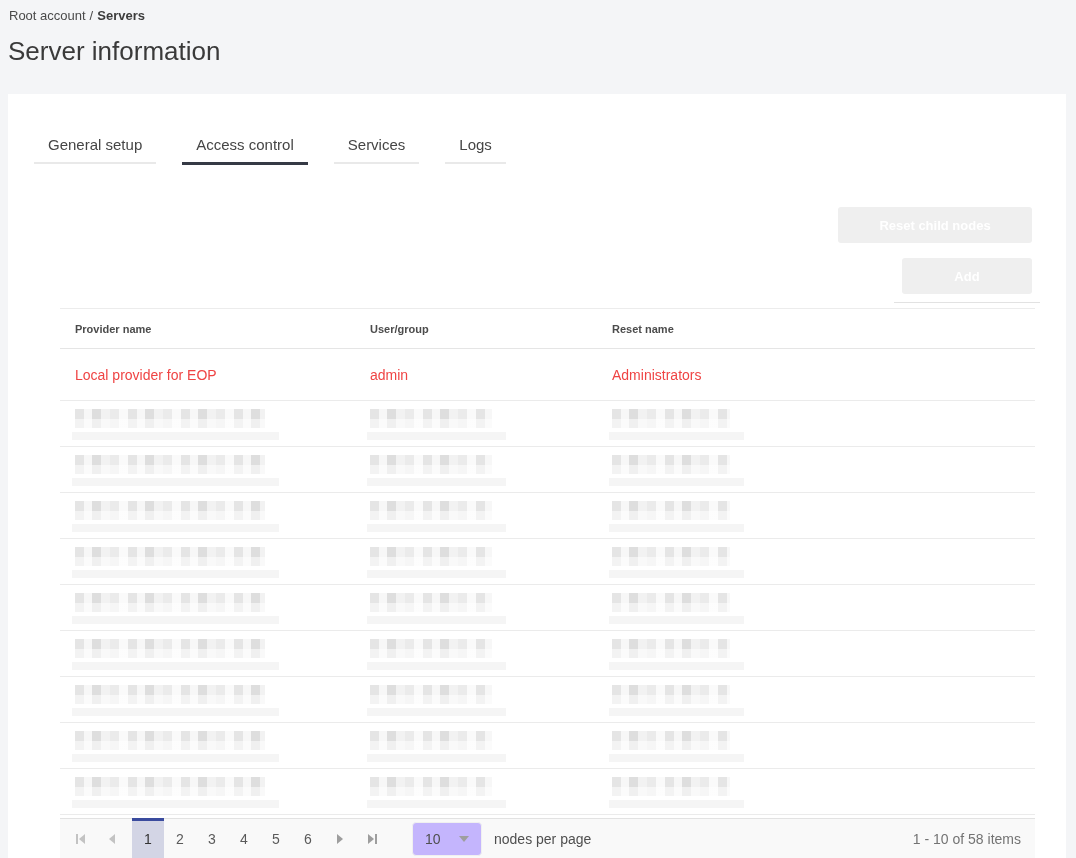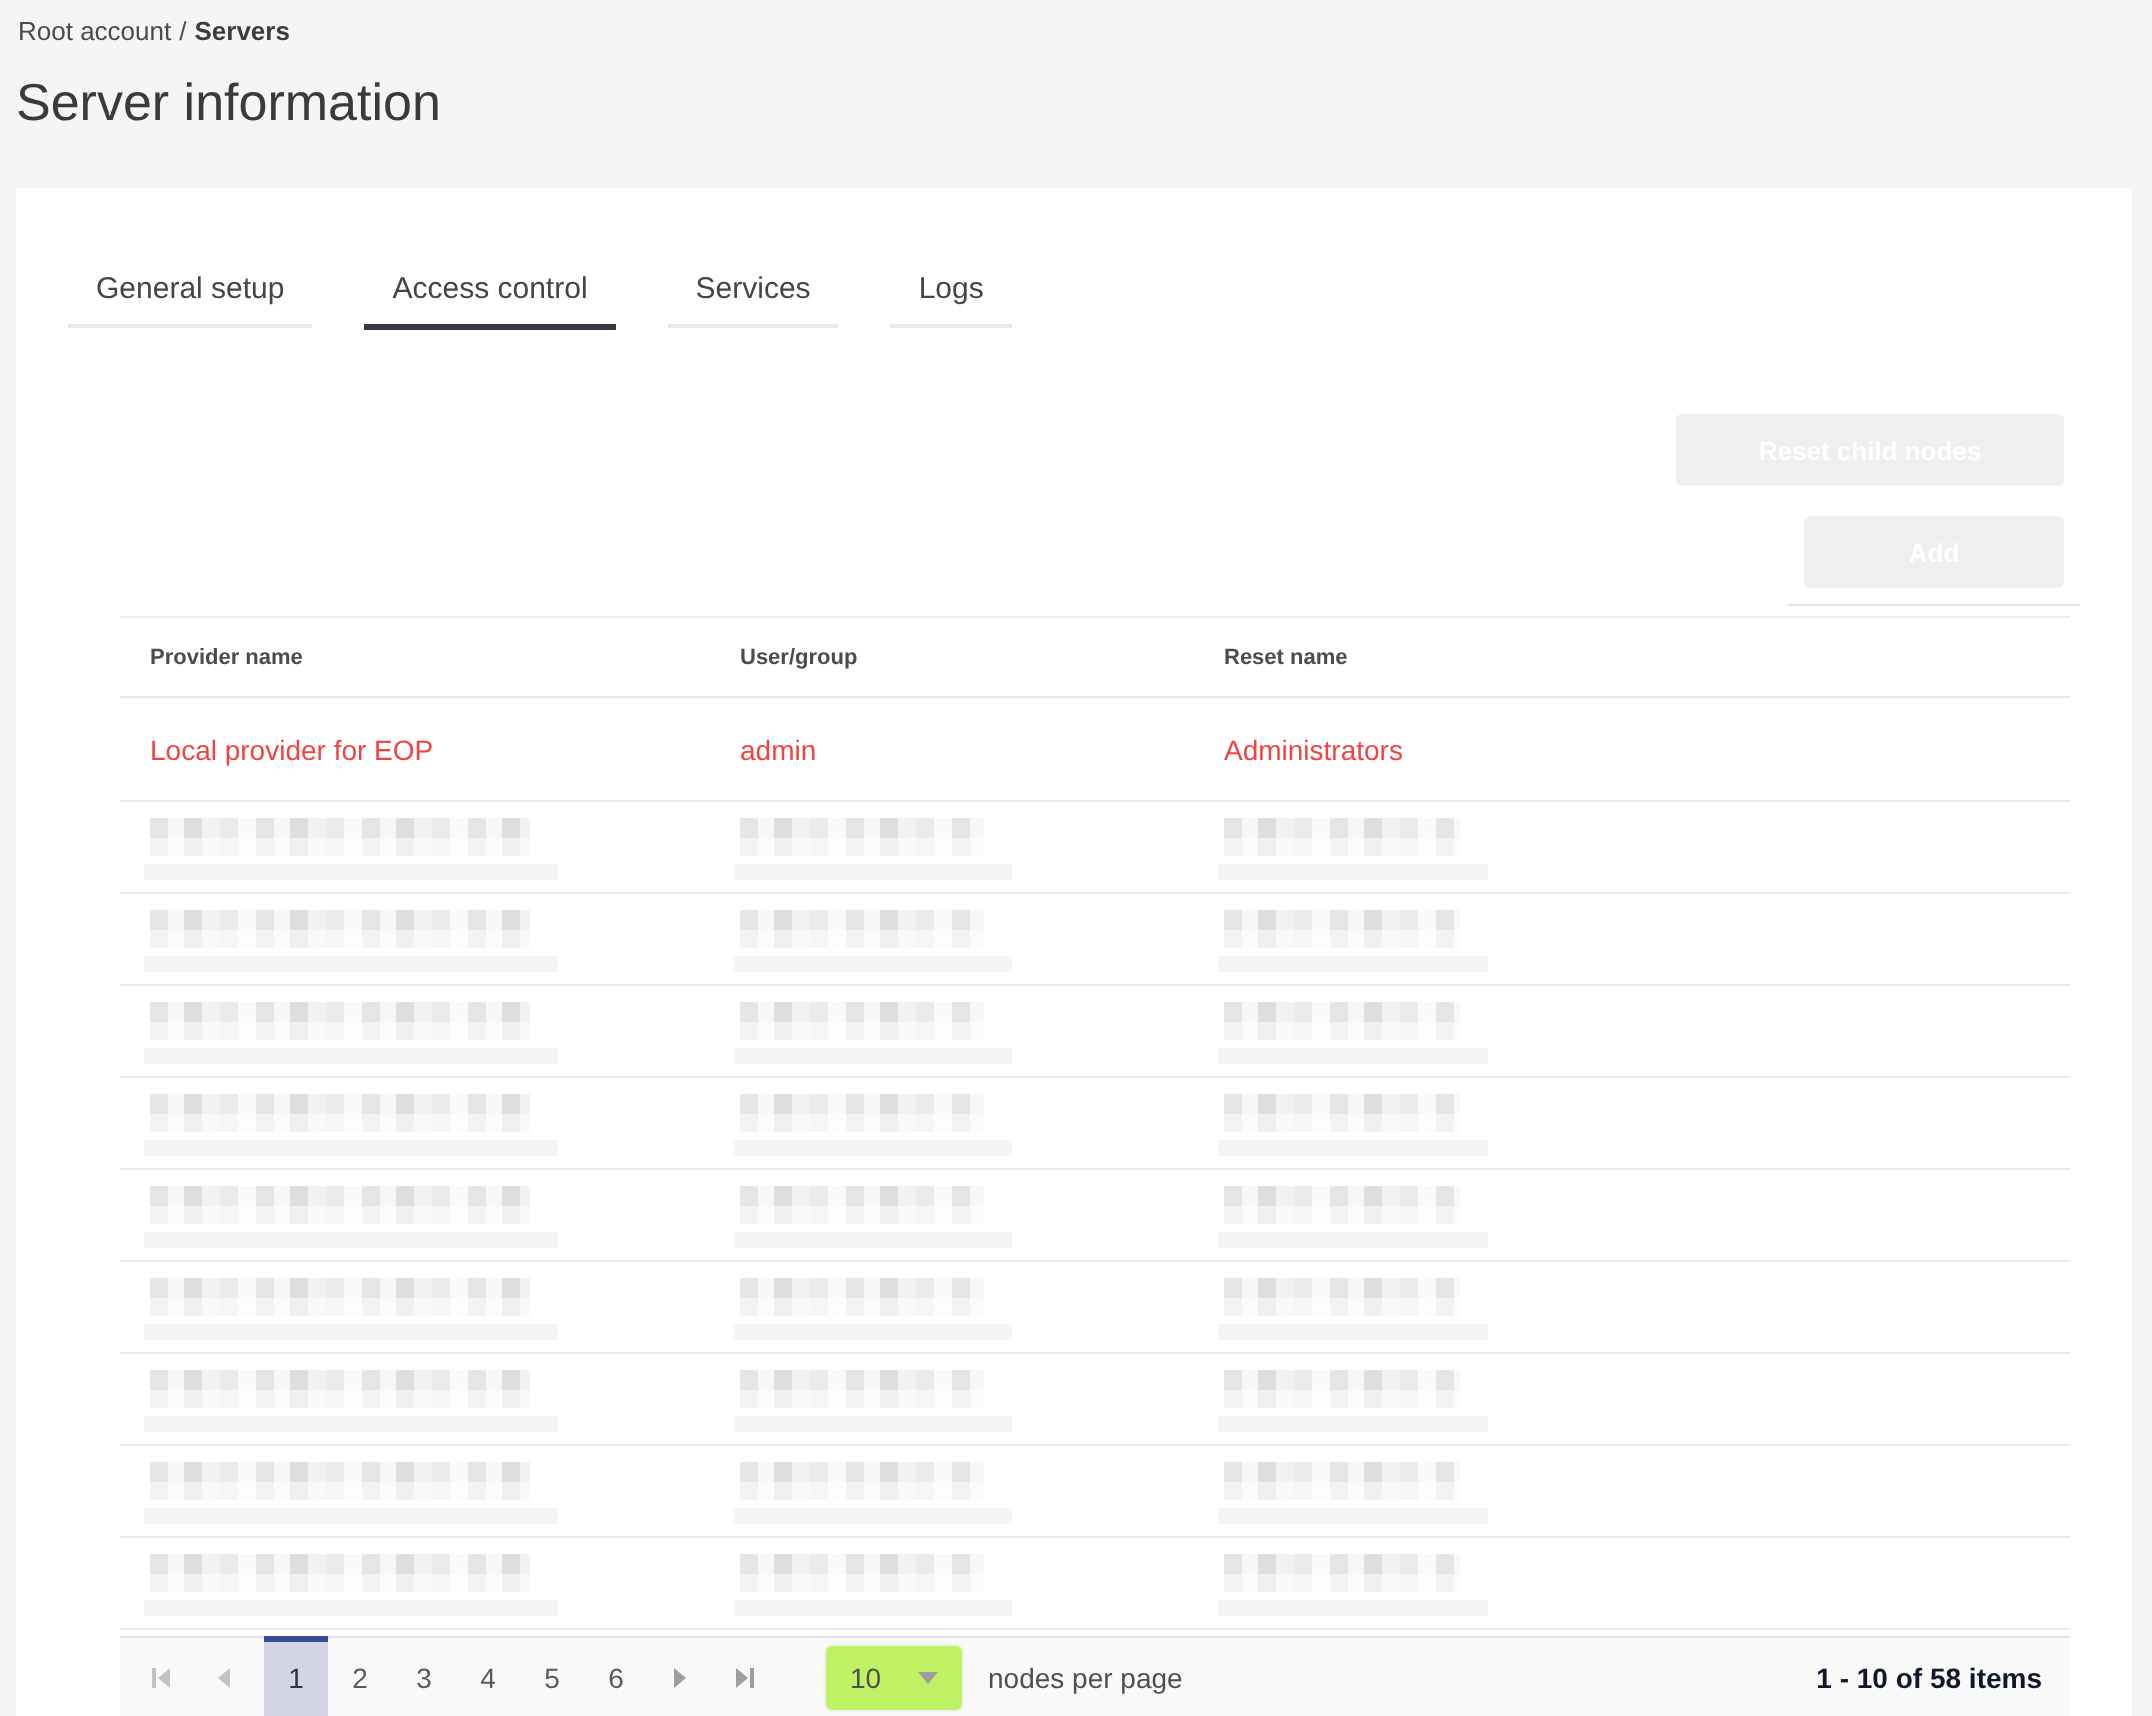--- a/index.html
+++ b/index.html
@@ -76,27 +76,27 @@
   .pg-num.selected::before { content:""; position:absolute; left:0; right:0; top:-1px; height:3px; background:#3a4b9e; }
   .tri { display:inline-block; width:0; height:0; border-top:5px solid transparent; border-bottom:5px solid transparent; }
   .tri-l { border-right:6px solid currentColor; }
   .tri-r { border-left:6px solid currentColor; }
   .edge-bar { display:inline-block; width:2px; height:10px; background:currentColor; }
   .pg-arrow { color:#c3c3c3; }
   .pg-arrow.dark { color:#9e9e9e; }
   .pg-arrow .edge-bar + .tri, .pg-arrow .tri + .edge-bar { margin-left:1px; }
 
   .page-size {
-    margin-left:24px; width:70px; height:34px; background:#bef264; border:1px solid #f0f0f0;
+    margin-left:24px; width:70px; height:34px; background:#c4b5fd; border:1px solid #f0f0f0;
     border-radius:4px; display:flex; align-items:center; justify-content:space-between;
     padding:0 12px; cursor:pointer; color:#4f4f4f;
   }
   .caret-down { width:0; height:0; border-left:5px solid transparent; border-right:5px solid transparent; border-top:6px solid #9e9e9e; }
   .pager-label { margin-left:12px; color:#4f4f4f; }
-  .pager-range { margin-left:auto; padding-right:14px; color:#0f172a;font-weight:bold; }
+  .pager-range { margin-left:auto; padding-right:14px; color:#737373; }
 </style>
 </head>
 <body>
 
 <div class="breadcrumb">
   <span>Root account</span><span class="crumb-sep">/</span><span class="crumb-current">Servers</span>
 </div>
 
 <div class="page-title">Server information</div>
 

